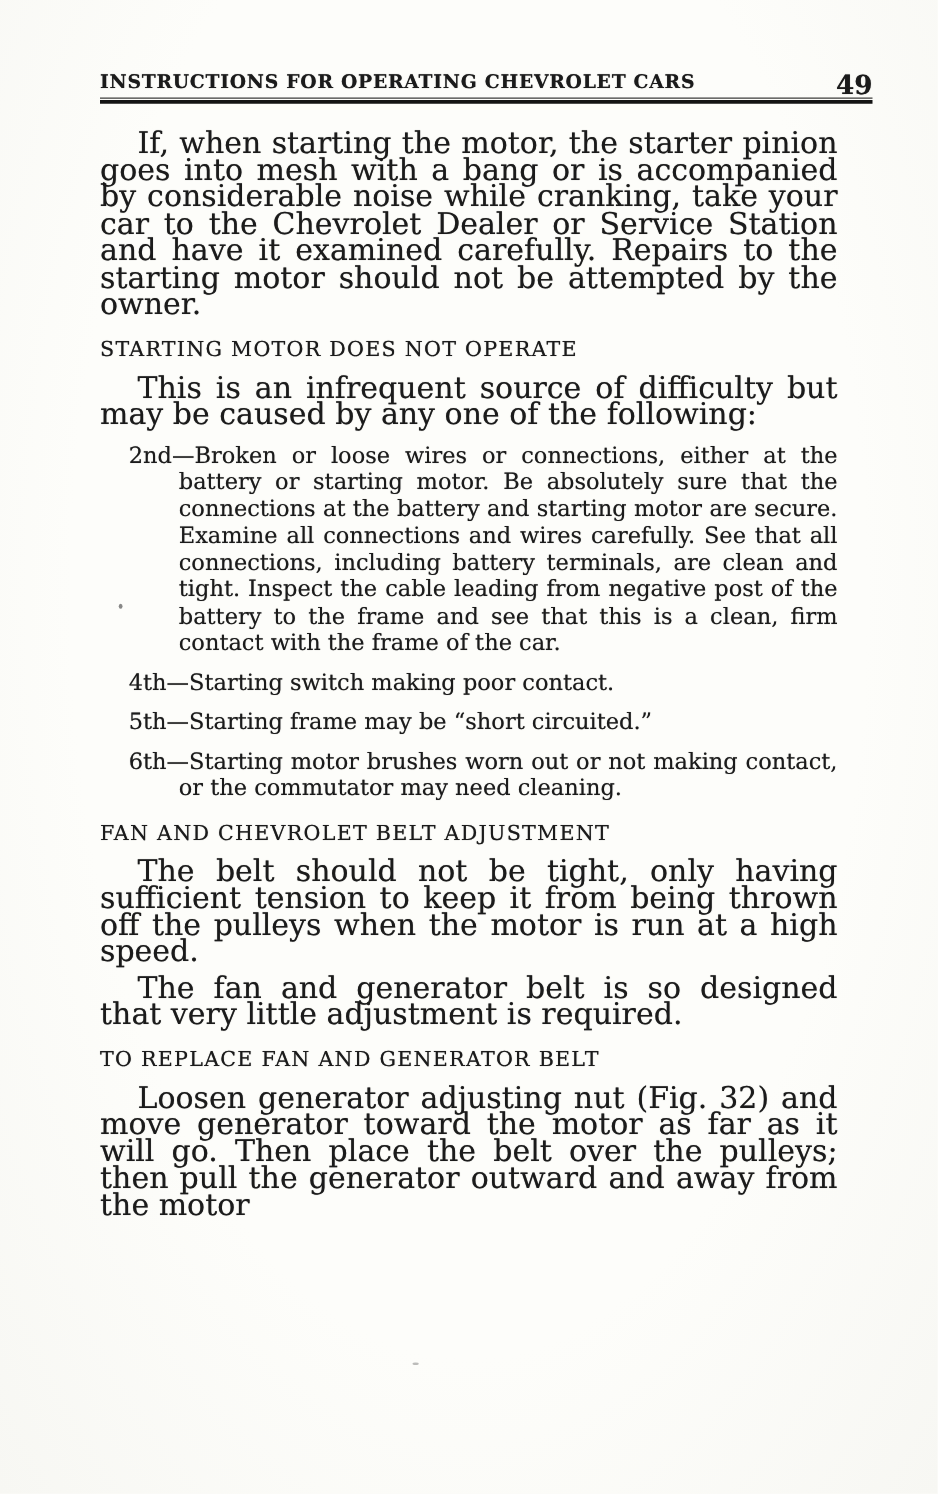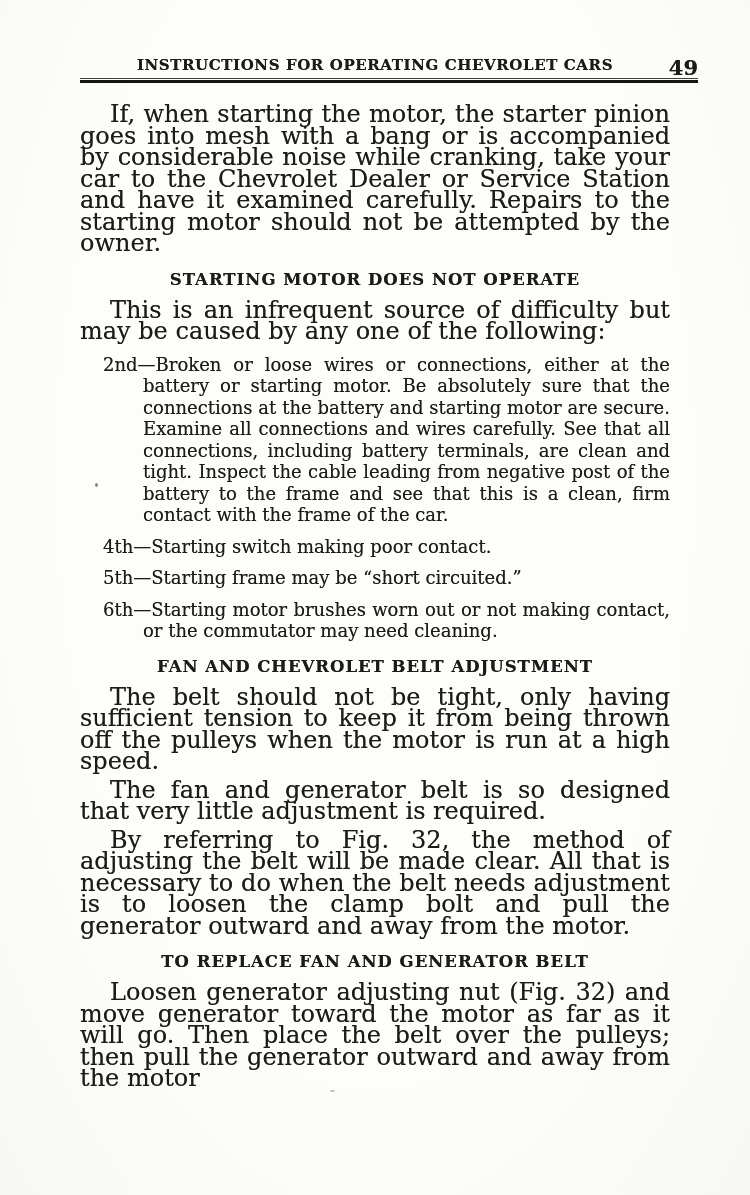--- a/index.html
+++ b/index.html
@@ -24,21 +24,20 @@
   }
   .page-header {
     position: relative;
     width: 618px;
     height: 19px;
   }
   .header-title {
     position: absolute;
     left: 0;
     width: 590px;
-    text-align: center;
     font-size: 15px;
     font-weight: bold;
     letter-spacing: 0.6px;
     white-space: nowrap;
     text-shadow: 0 0 0.6px rgba(15,15,15,0.7);
   }
   .page-number {
     position: absolute;
     right: 0;
     top: -1px;
@@ -58,23 +57,22 @@
     margin: 0 0 7px 0;
     font-size: 24px;
     line-height: 21.5px;
     text-align: justify;
     text-shadow: 0 0 0.6px rgba(20,20,20,0.6);
   }
   .indent { text-indent: 30px; }
   .section-heading {
     margin: 15px 0 11px 0;
     font-size: 16.5px;
-    font-weight: bold;
+    font-weight: normal;
     letter-spacing: 1px;
-    text-align: center;
     text-shadow: 0 0 0.6px rgba(15,15,15,0.7);
   }
   .cause-list { margin: 11px 0 4px 0; }
   .list-item {
     margin: 0 0 10px 0;
     padding-left: 63px;
     text-indent: -40px;
     font-size: 18px;
     line-height: 21.5px;
     text-align: justify;
@@ -120,21 +118,20 @@
     <div class="cause-list">
       <p class="list-item">2nd—Broken or loose wires or connections, either at the battery or starting motor.  Be absolutely sure that the connections at the battery and starting motor are secure.  Examine all connections and wires carefully.  See that all connections, including battery terminals, are clean and tight.  Inspect the cable leading from negative post of the battery to the frame and see that this is a clean, firm contact with the frame of the car.</p>
       <p class="list-item">4th—Starting switch making poor contact.</p>
       <p class="list-item">5th—Starting frame may be “short circuited.”</p>
       <p class="list-item">6th—Starting motor brushes worn out or not making contact, or the commutator may need cleaning.</p>
     </div>
 
     <h2 class="section-heading">FAN AND CHEVROLET BELT ADJUSTMENT</h2>
     <p class="para indent">The belt should not be tight, only having sufficient tension to keep it from being thrown off the pulleys when the motor is run at a high speed.</p>
     <p class="para indent">The fan and generator belt is so designed that very little adjustment is required.</p>
-    <p class="para indent">By referring to Fig. 32, the method of adjusting the belt will be made clear.  All that is necessary to do when the belt needs adjustment is to loosen the clamp bolt and pull the generator outward and away from the motor.</p>
 
     <h2 class="section-heading">TO REPLACE FAN AND GENERATOR BELT</h2>
     <p class="para indent last-para">Loosen generator adjusting nut (Fig. 32) and move generator toward the motor as far as it will go.  Then place the belt over the pulleys; then pull the generator outward and away from the motor</p>
 
   </div>
 
   <div class="scan-speck"></div>
   <div class="scan-speck-2"></div>
 </div>
 

